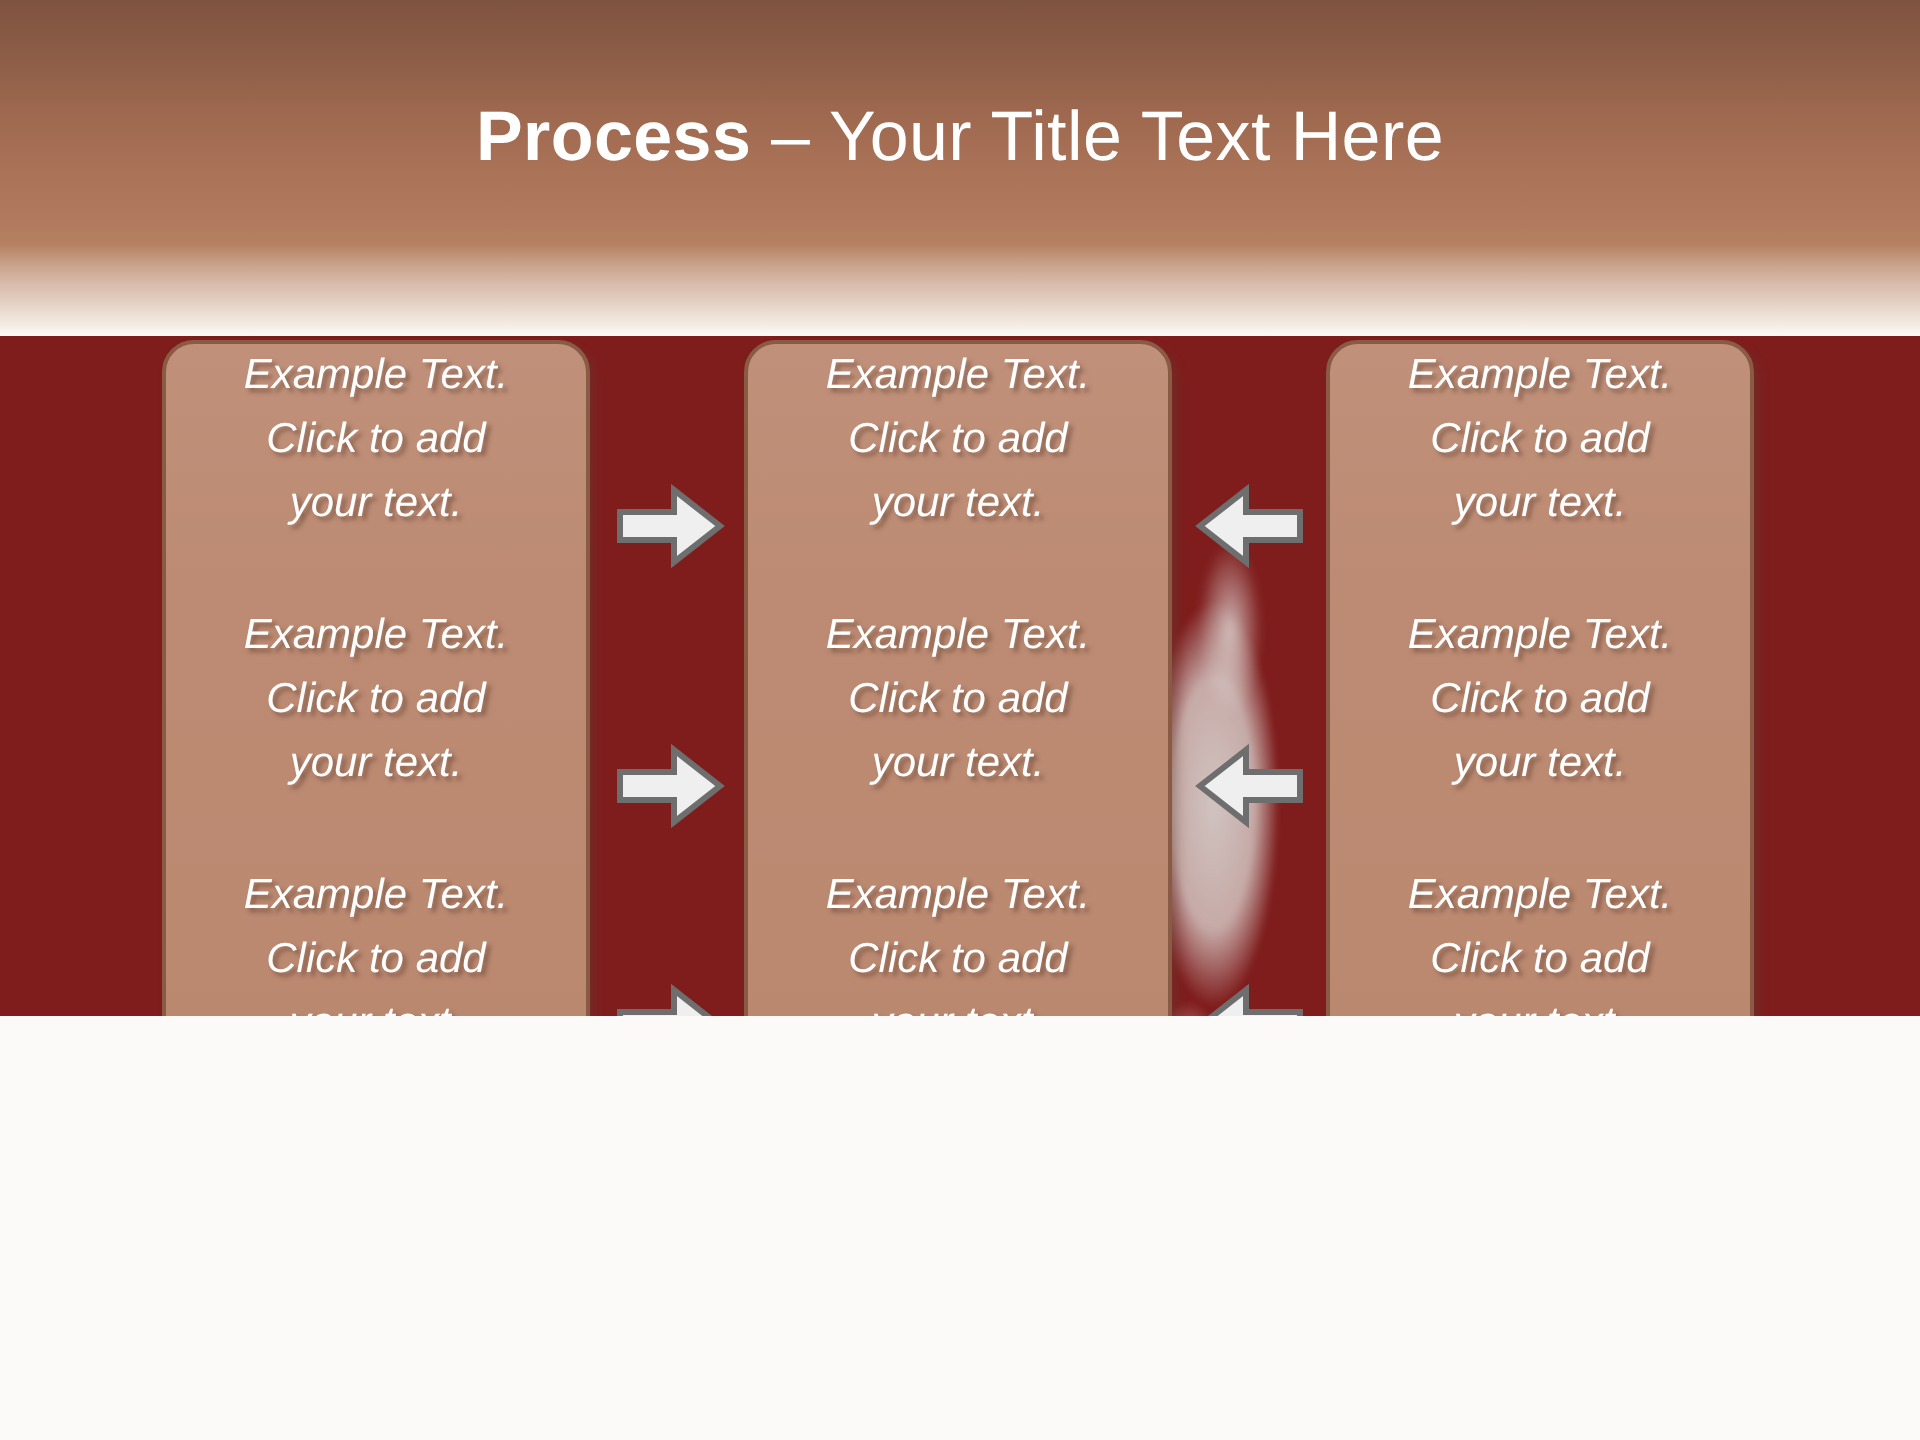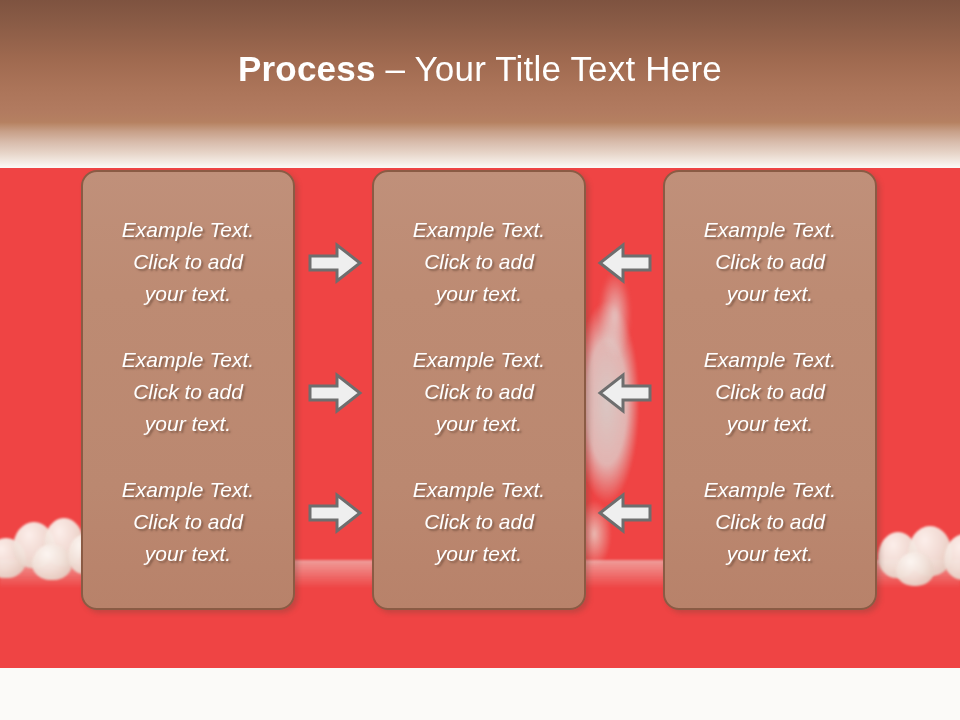--- a/index.html
+++ b/index.html
@@ -9,22 +9,22 @@
   body {
     width: 960px;
     height: 720px;
     overflow: hidden;
     font-family: "Liberation Sans", sans-serif;
     background: #fbfaf8;
   }
   #slide {
     position: relative;
     width: 960px;
-    height: 668px;
-    background: #ef4444;
+    height: 508px;
+    background: #7f1d1d;
     overflow: hidden;
   }
 
   
   .bg-photo {
     position: absolute;
     left: 0; top: 0;
     width: 960px; height: 720px;
     overflow: hidden;
     pointer-events: none;
@@ -147,21 +147,20 @@
   #box-2 { left: 372px; }
   #box-3 { left: 663px; }
 
   .pbox-inner {
     position: absolute;
     left: 0; top: 0;
     width: 100%; height: 100%;
     display: flex;
     flex-direction: column;
     justify-content: flex-start;
-    padding-top: 42px;
     box-sizing: border-box;
   }
   .ptext {
     color: #ffffff;
     font-size: 21px;
     line-height: 32px;
     font-style: italic;
     text-align: center;
     padding: 0 16px;
     text-shadow: 2px 2px 2px rgba(90,60,45,0.55);

